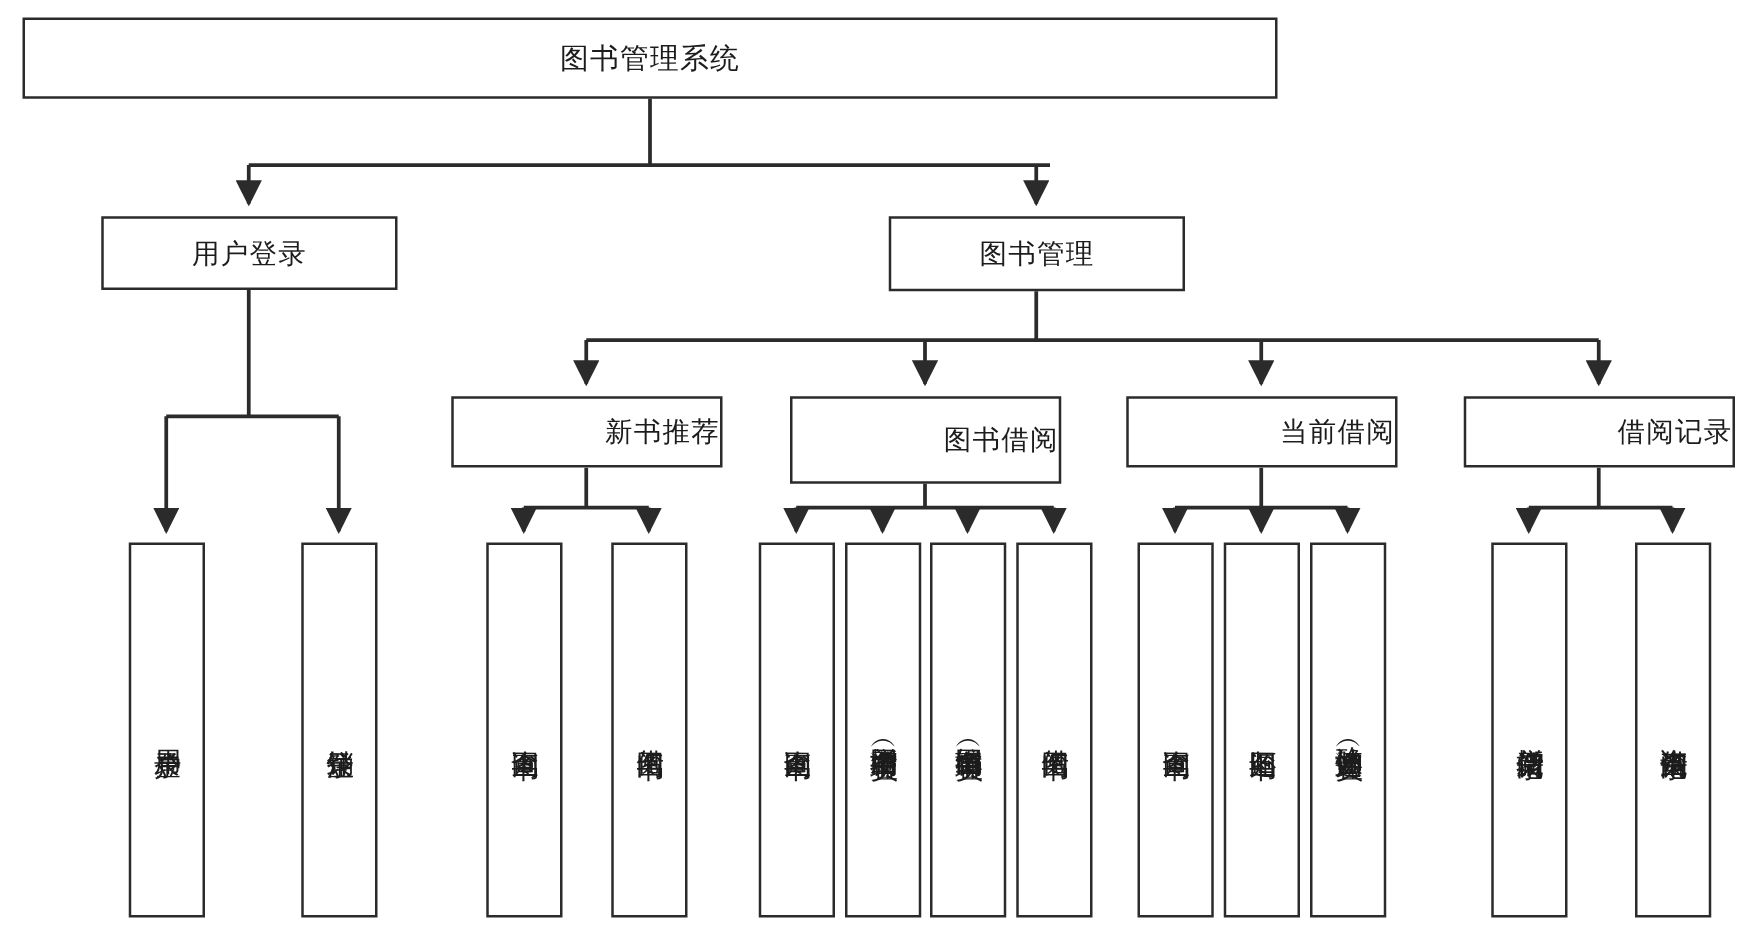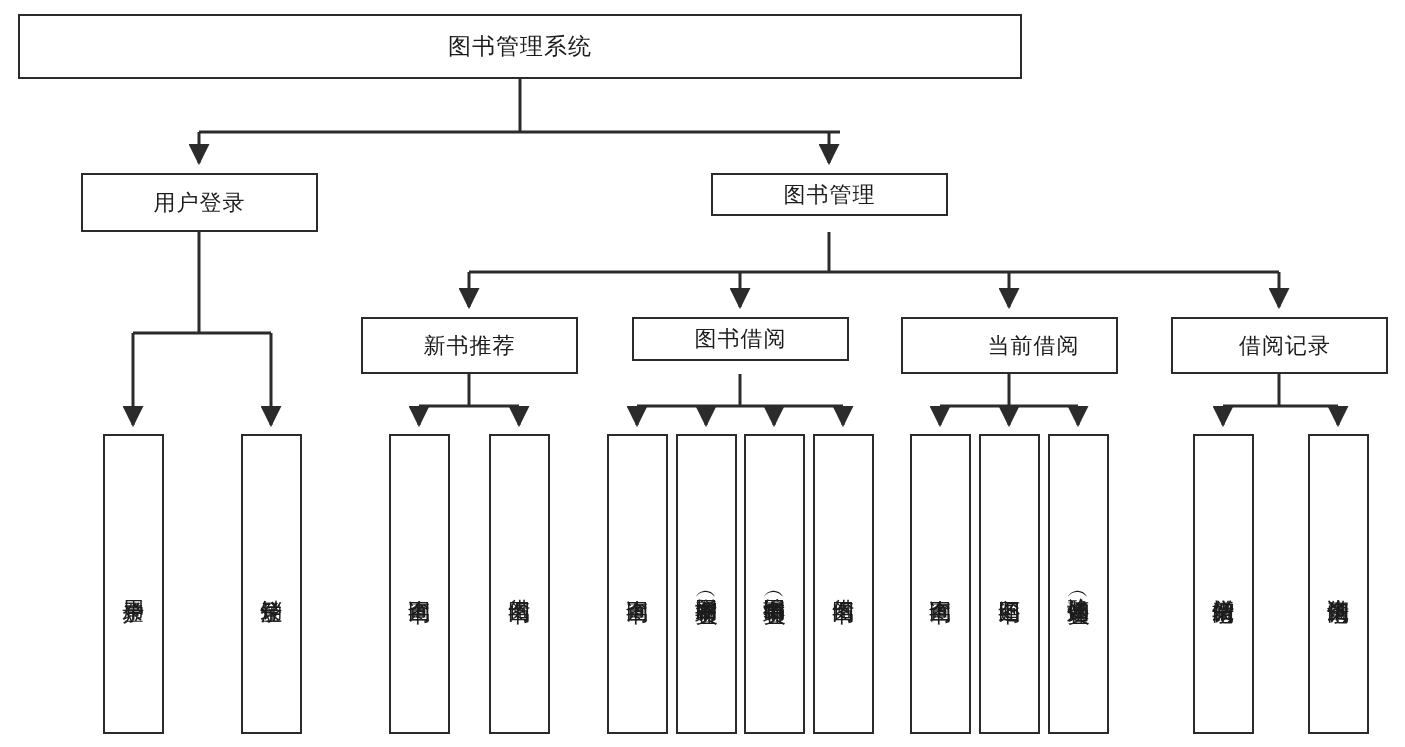--- a/index.html
+++ b/index.html
@@ -28,21 +28,21 @@
     border:2px solid #2b2b2b;
     background:#ffffff;
     display:flex;
     align-items:center;
     justify-content:center;
     text-align:center;
     color:#1c1c1c;
   }
   .node.level1{ font-size:23px; }
   .node.level2{ font-size:22px; }
-  .node.level3{ font-size:22px; }
+  .node.level3{ font-size:22px;justify-content:flex-end; }
   .node.leaf{
     font-size:22px;
     align-items:center;
     justify-content:center;
   }
   .vtext{
     writing-mode:vertical-rl;
     text-orientation:upright;
     line-height:1.06;
     letter-spacing:1px;
@@ -119,28 +119,28 @@
     </g>
   </svg>
 
   <div class="node level1" style="left:18px; top:14px; width:1004px; height:65px;">
     <span class="htext">图书管理系统</span>
   </div>
 
   <div class="node level2" style="left:81px; top:173px; width:237px; height:59px;">
     <span class="htext">用户登录</span>
   </div>
-  <div class="node level2" style="left:711px; top:173px; width:237px; height:43px;">
+  <div class="node level2" style="left:711px; top:173px; width:237px; height:60px;">
     <span class="htext">图书管理</span>
   </div>
 
   <div class="node level3" style="left:361px; top:317px; width:217px; height:57px;">
     <span class="htext">新书推荐</span>
   </div>
-  <div class="node level3" style="left:632px; top:317px; width:217px; height:44px;">
+  <div class="node level3" style="left:632px; top:317px; width:217px; height:70px;">
     <span class="htext">图书借阅</span>
   </div>
   <div class="node level3" style="left:901px; top:317px; width:217px; height:57px;padding-left:48px;">
     <span class="htext">当前借阅</span>
   </div>
   <div class="node level3" style="left:1171px; top:317px; width:217px; height:57px;padding-left:11px;">
     <span class="htext">借阅记录</span>
   </div>
 
   <div class="node leaf" style="left:103px; top:434px; width:61px; height:300px;">

